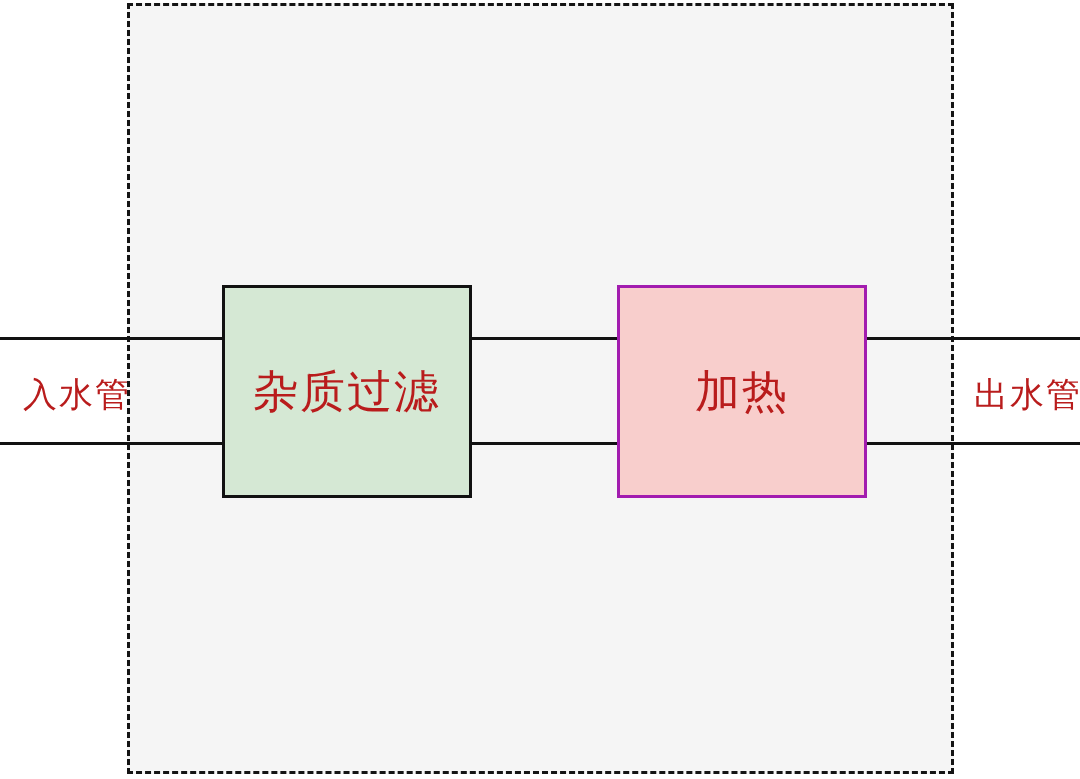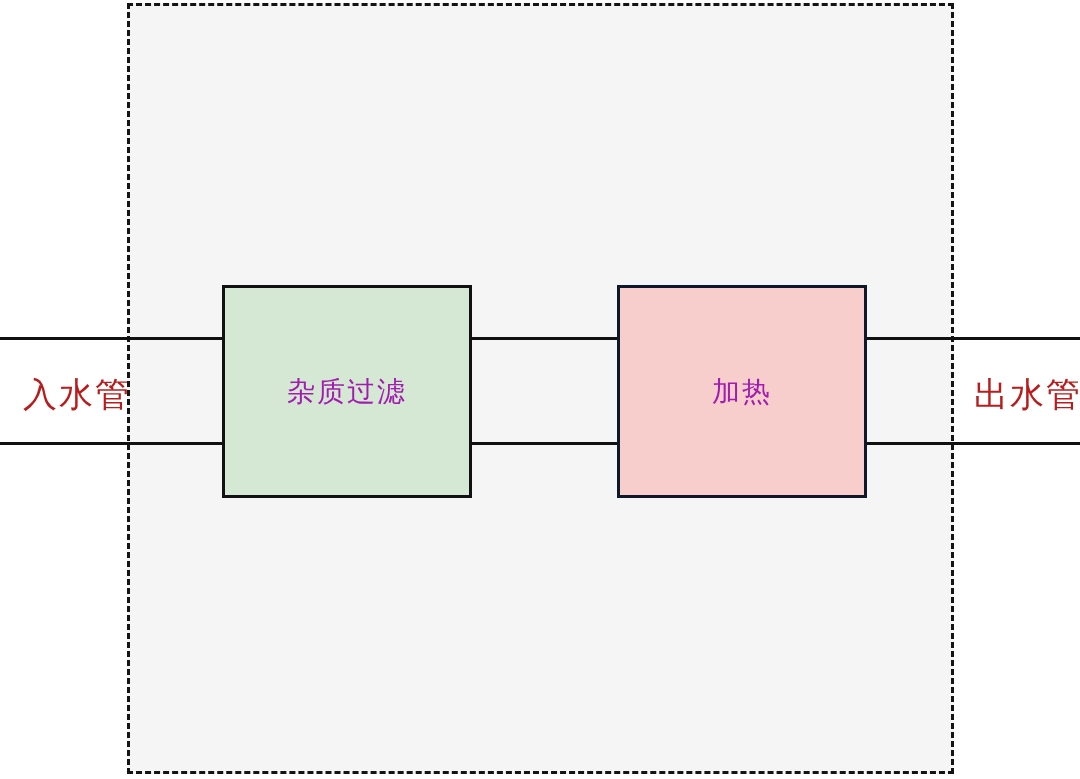--- a/index.html
+++ b/index.html
@@ -41,34 +41,34 @@
     top: 285px;
     width: 250px;
     height: 213px;
     box-sizing: border-box;
     display: flex;
     align-items: center;
     justify-content: center;
     z-index: 3;
   }
   .node-label {
-    font-size: 28px;
-    color: #a21caf;
+    font-size: 45px;
+    color: #b91c1c;
     letter-spacing: 2px;
     white-space: nowrap;
   }
   .node.filter {
     left: 222px;
     background: #d5e8d4;
     border: 3px solid #111111;
   }
   .node.heater {
     left: 617px;
     background: #f8cecc;
-    border: 3px solid #0f172a;
+    border: 3px solid #a21caf;
   }
   .pipe-label {
     position: absolute;
     top: 372px;
     font-size: 34px;
     color: #b91c1c;
     letter-spacing: 2px;
     white-space: nowrap;
     z-index: 4;
   }

